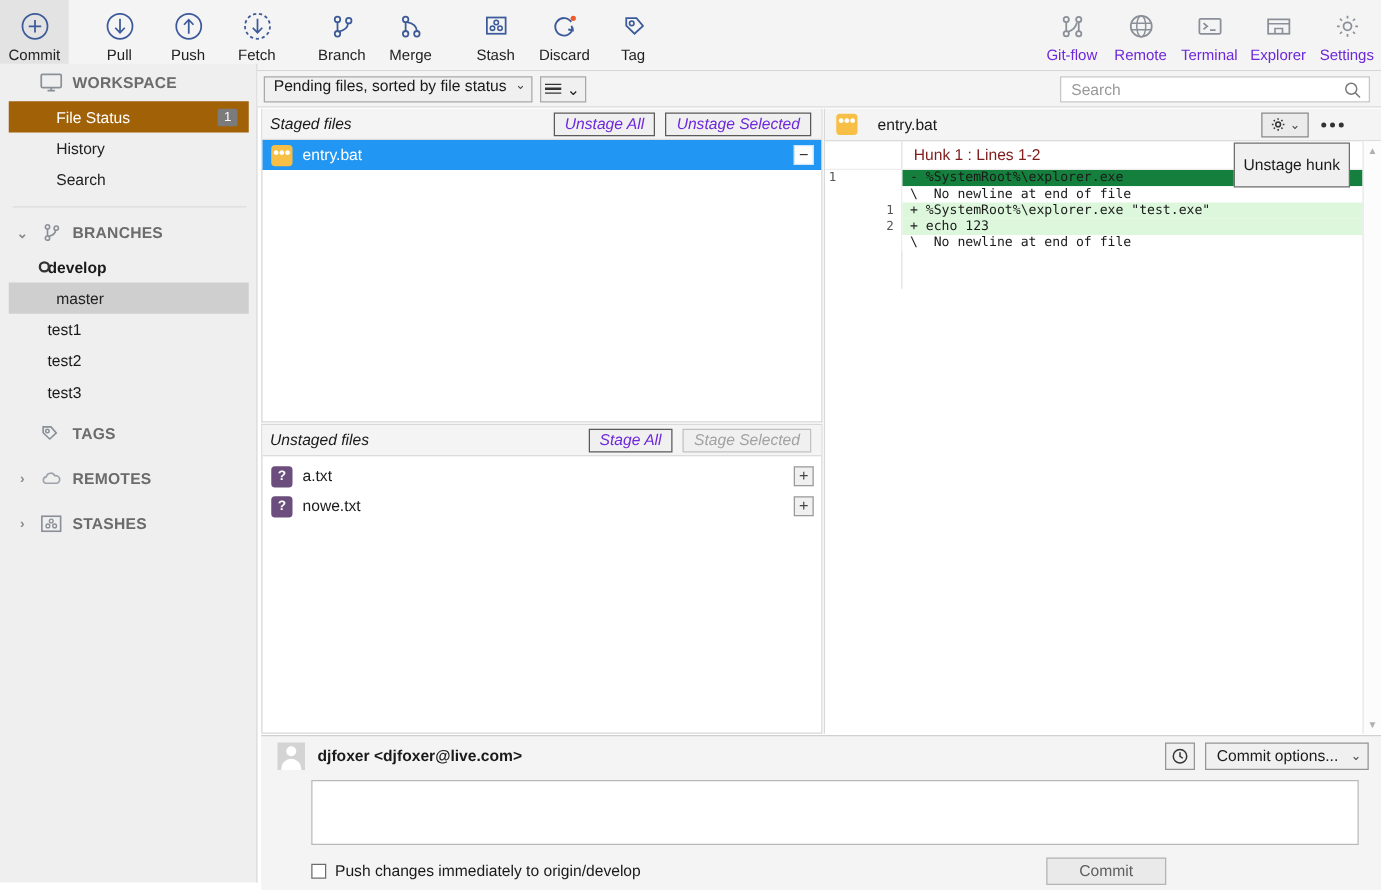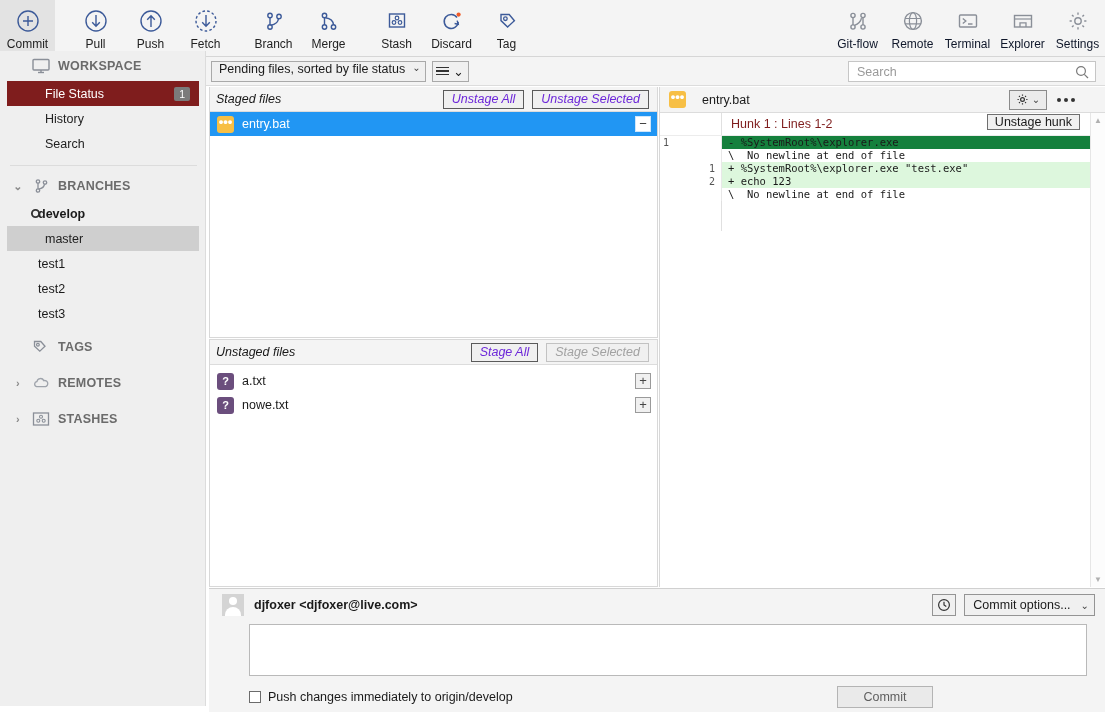--- a/index.html
+++ b/index.html
@@ -19,37 +19,37 @@
   .tb-btn{
     width:55px; height:56px; display:flex; flex-direction:column;
     align-items:center; justify-content:flex-start; padding-top:7px;
     cursor:default; position:relative;
   }
   .tb-btn.active{ background:#e3e3e3; }
   .tb-ico{ height:28px; display:flex; align-items:center; justify-content:center; }
   .tb-lbl{ font-size:12px; color:#222; margin-top:2px; white-space:nowrap; line-height:14px; }
   .tb-gap{ width:13px; }
   .spacer{ flex:1; }
-  .tb-right .tb-lbl{ color:#0f172a; }
+  .tb-right .tb-lbl{ color:#6d28d9; }
 
   
   .sidebar{
     position:absolute; left:0; top:51px; width:206px; height:655px;
     background:#efefef; border-right:1px solid #dcdcdc;
   }
   .sb-head{
     display:flex; align-items:center; height:30px; padding-left:12px; gap:8px;
     font-size:12.5px; color:#6b6b6b; font-weight:600; letter-spacing:.2px;
   }
   .sb-head .caret{ width:12px; text-align:center; color:#8a8a8a; font-size:11px; }
   .sb-item{
     height:25px; display:flex; align-items:center; padding-left:45px;
     font-size:12.5px; color:#222; position:relative;
   }
-  .sb-item.sel-blue{ background:#7f1d1d; color:#fff; margin:0 6px 0 7px; padding-left:38px; border-radius:0; }
+  .sb-item.sel-blue{ background:#a16207; color:#fff; margin:0 6px 0 7px; padding-left:38px; border-radius:0; }
   .sb-item.sel-grey{ background:#cfcfcf; margin:0 6px 0 7px; padding-left:38px; }
   .sb-badge{
     position:absolute; right:9px; background:#7b7b7b; color:#fff; font-size:10.5px;
     border-radius:2px; padding:0px 5px; line-height:14px; min-width:15px; text-align:center;
   }
   .sb-div{ height:1px; background:#dcdcdc; margin:9px 8px 5px 10px; }
   .sb-branch{ height:25px; display:flex; align-items:center; padding-left:38px; font-size:12.5px; }
   .sb-branch .dot{ position:absolute; left:30px; }
   .sb-cur{ font-weight:bold; }
 
@@ -134,21 +134,21 @@
   .dots{ display:flex; gap:3px; margin-right:30px; }
   .dots i{ width:4px; height:4px; border-radius:50%; background:#333; display:block; }
   .hunkbar{
     position:relative; height:23px; border-bottom:1px solid #ececec;
     display:flex; align-items:center;
   }
   .gutter-l{ width:28px; height:100%; border-right:0px; }
   .gutter-r{ width:34px; height:100%; border-right:1px solid #e0e0e0; }
   .hunk-ttl{ font-size:12.5px; color:#7f1d1d; padding-left:9px; flex:1; }
   .unstage-hunk{
-    position:absolute; right:25px; top:1px; height:16px; border:1px solid #6f6f6f;
+    position:absolute; right:25px; top:1px; height:36px; border:1px solid #6f6f6f;
     background:#f0f0f0; font-size:12.5px; padding:0 7px; display:flex; align-items:center;
   }
   .dline{
     display:flex; height:13px; font-family:"DejaVu Sans Mono", monospace; font-size:10.5px;
     line-height:13px; white-space:pre;
   }
   .dline .gl{ width:28px; text-align:left; padding-left:3px; color:#555; font-size:10px;
     border-right:1px solid transparent; }
   .dline .gr{ width:34px; text-align:right; padding-right:6px; color:#555; font-size:10px;
     border-right:1px solid #e8e8e8; }

